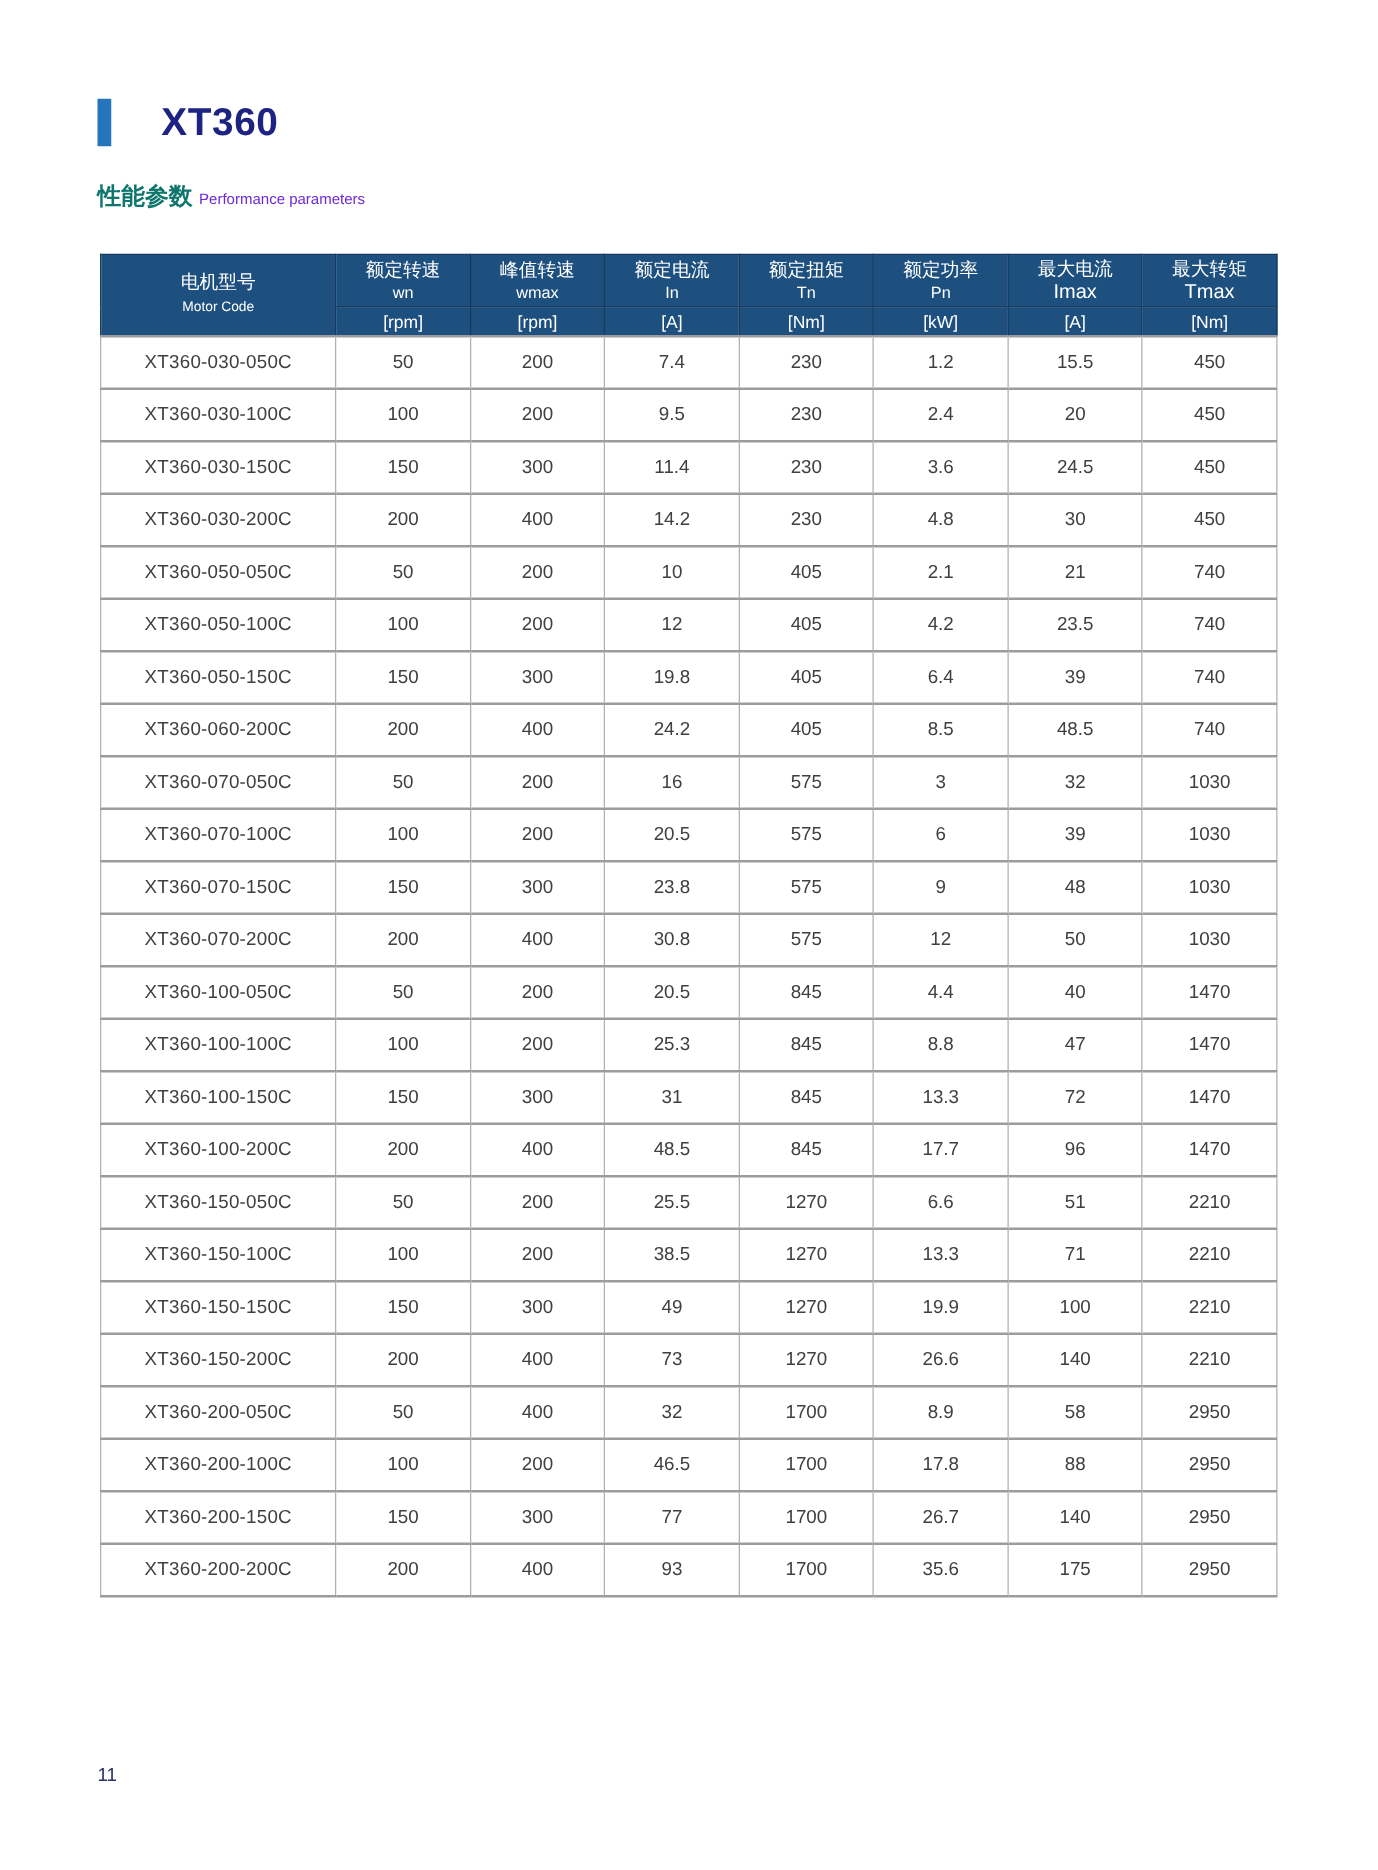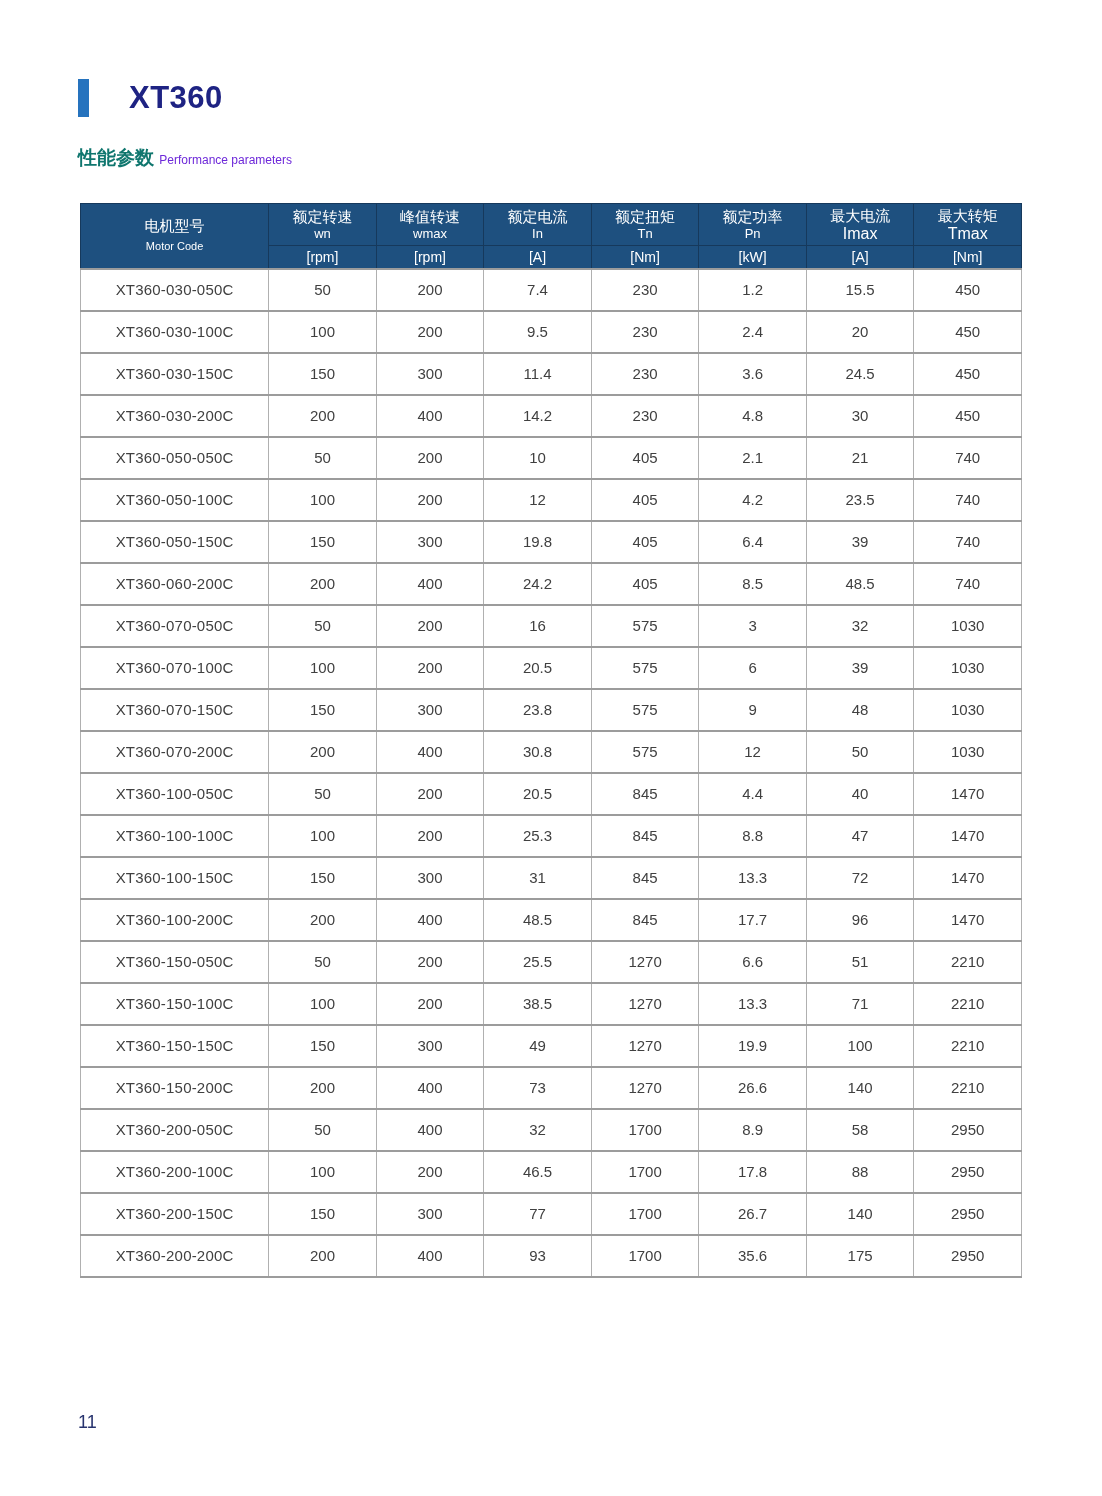--- a/index.html
+++ b/index.html
@@ -87,21 +87,21 @@
     border-bottom: 2px solid #9C9C9C;
     white-space: nowrap;
     overflow: hidden;
   }
   tbody tr td:first-child { letter-spacing: 0.2px; }
 
   .page-number {
     position: absolute;
     left: 78px;
     top: 1412px;
-    font-size: 18px;
+    font-size: 15px;
     color: #27336E;
   }
 </style>
 </head>
 <body>
 
 <div class="page">
 
   <div class="title-row">
     <div class="accent-bar"></div>

